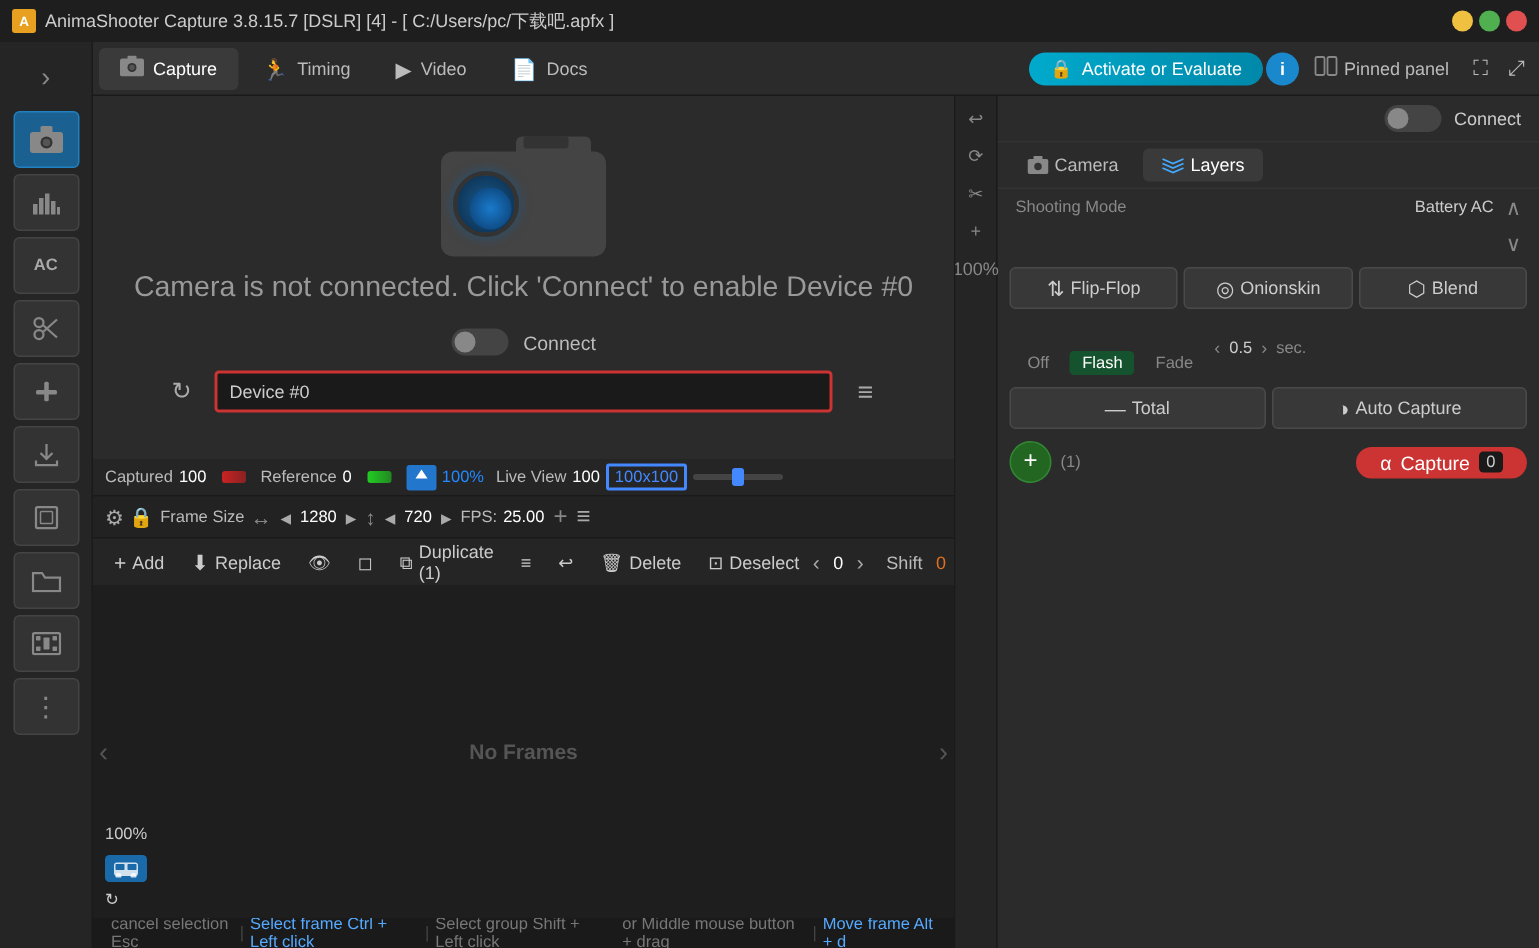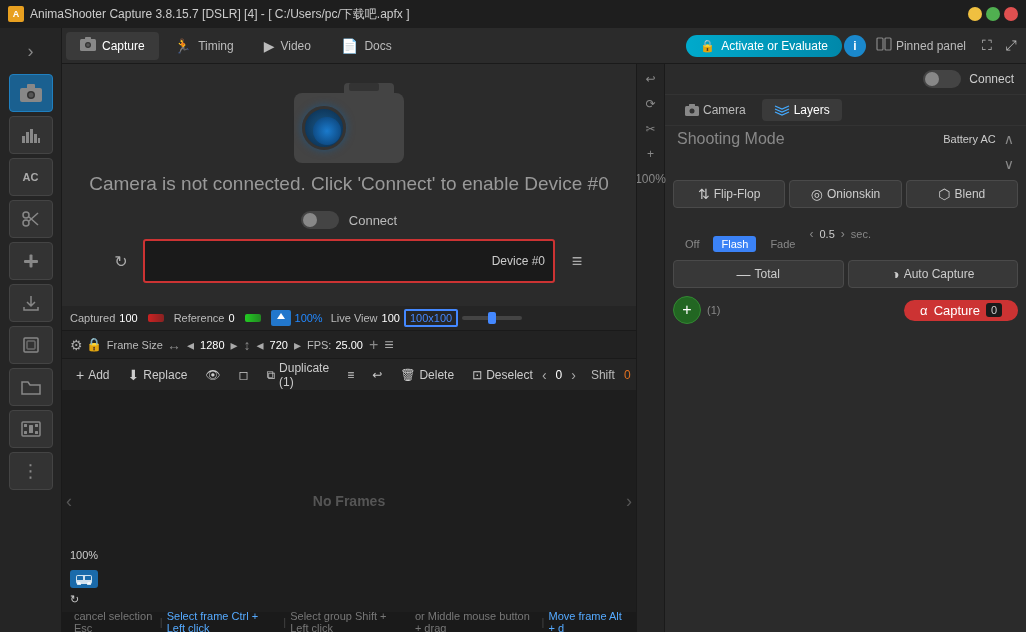--- a/index.html
+++ b/index.html
@@ -279,28 +279,28 @@
     }
     .refresh-btn {
       width: 28px; height: 28px;
       color: #aaa;
       font-size: 16px;
       cursor: pointer;
       display: flex; align-items: center; justify-content: center;
     }
     .device-input {
       flex: 1;
-      height: 44px;
+      height: 28px;
       background: #1a1a1a;
       border: 2px solid #cc3333;
       border-radius: 3px;
       color: #ccc;
       padding: 0 8px;
       font-size: 12px;
-      text-align: right;
+      text-align: left;
     }
     .menu-btn {
       width: 28px; height: 28px;
       color: #aaa;
       font-size: 18px;
       cursor: pointer;
       display: flex; align-items: center; justify-content: center;
     }
 
     
@@ -544,21 +544,21 @@
     .rp-scroll::-webkit-scrollbar-track { background: #222; }
     .rp-scroll::-webkit-scrollbar-thumb { background: #444; border-radius: 3px; }
 
     
     .rp-row {
       display: flex;
       align-items: center;
       padding: 4px 12px;
       gap: 8px;
     }
-    .rp-row-label { color: #888; font-size: 16px; }
+    .rp-row-label { color: #888; font-size: 11px; }
     .rp-row-val { color: #ccc; font-size: 11px; }
     .rp-chevron { color: #888; font-size: 14px; cursor: pointer; }
 
     
     .histogram-row {
       display: flex;
       align-items: center;
       padding: 2px 12px;
       gap: 6px;
     }
@@ -607,21 +607,21 @@
       gap: 6px;
     }
     .flash-btn {
       padding: 2px 8px;
       border-radius: 3px;
       cursor: pointer;
       font-size: 11px;
       color: #888;
       margin-top: 20px;
     }
-    .flash-btn.active { color: #fff; background: #3b82f6; }
+    .flash-btn.active { color: #fff; background: #14532d; }
     .flash-arrow { color: #888; cursor: pointer; font-size: 12px; }
     .flash-val { color: #ccc; font-size: 11px; }
     .flash-unit { color: #888; font-size: 11px; }
 
     
     .prefix-row {
       display: flex;
       align-items: center;
       padding: 4px 8px;
       gap: 4px;

